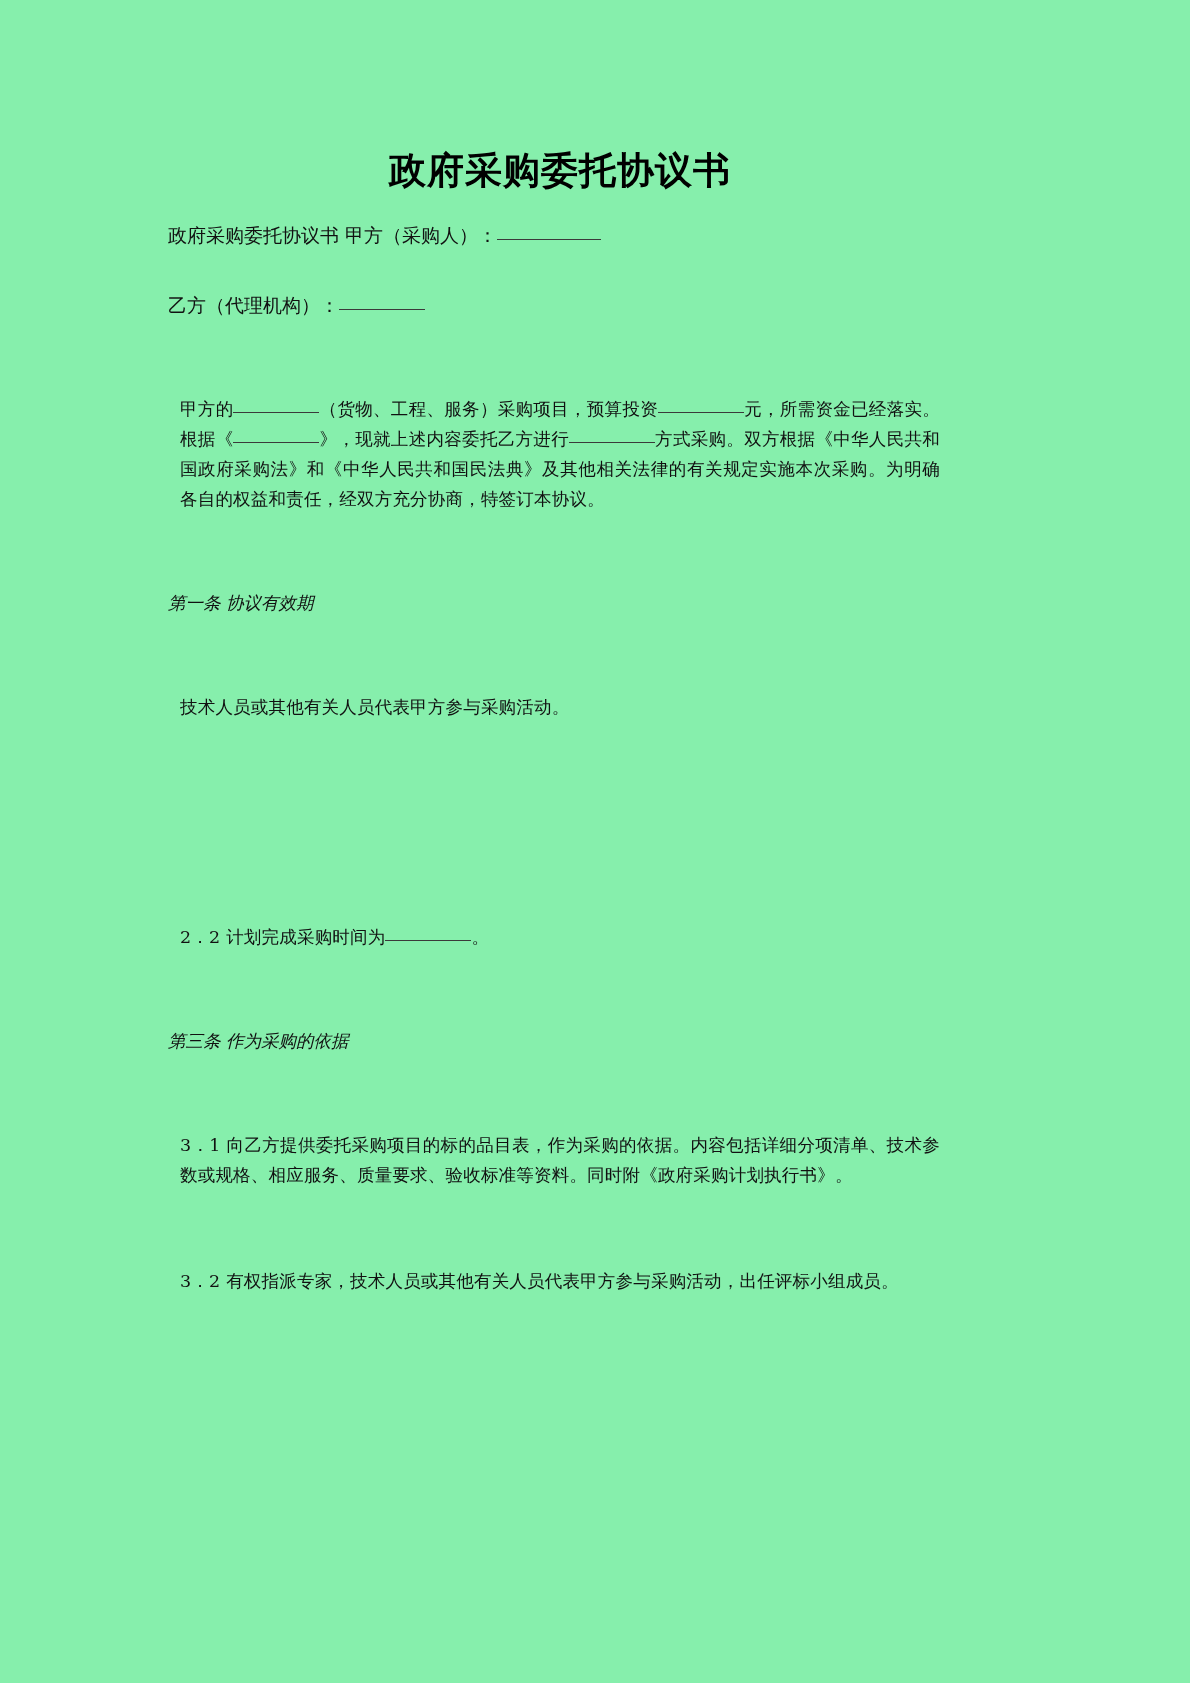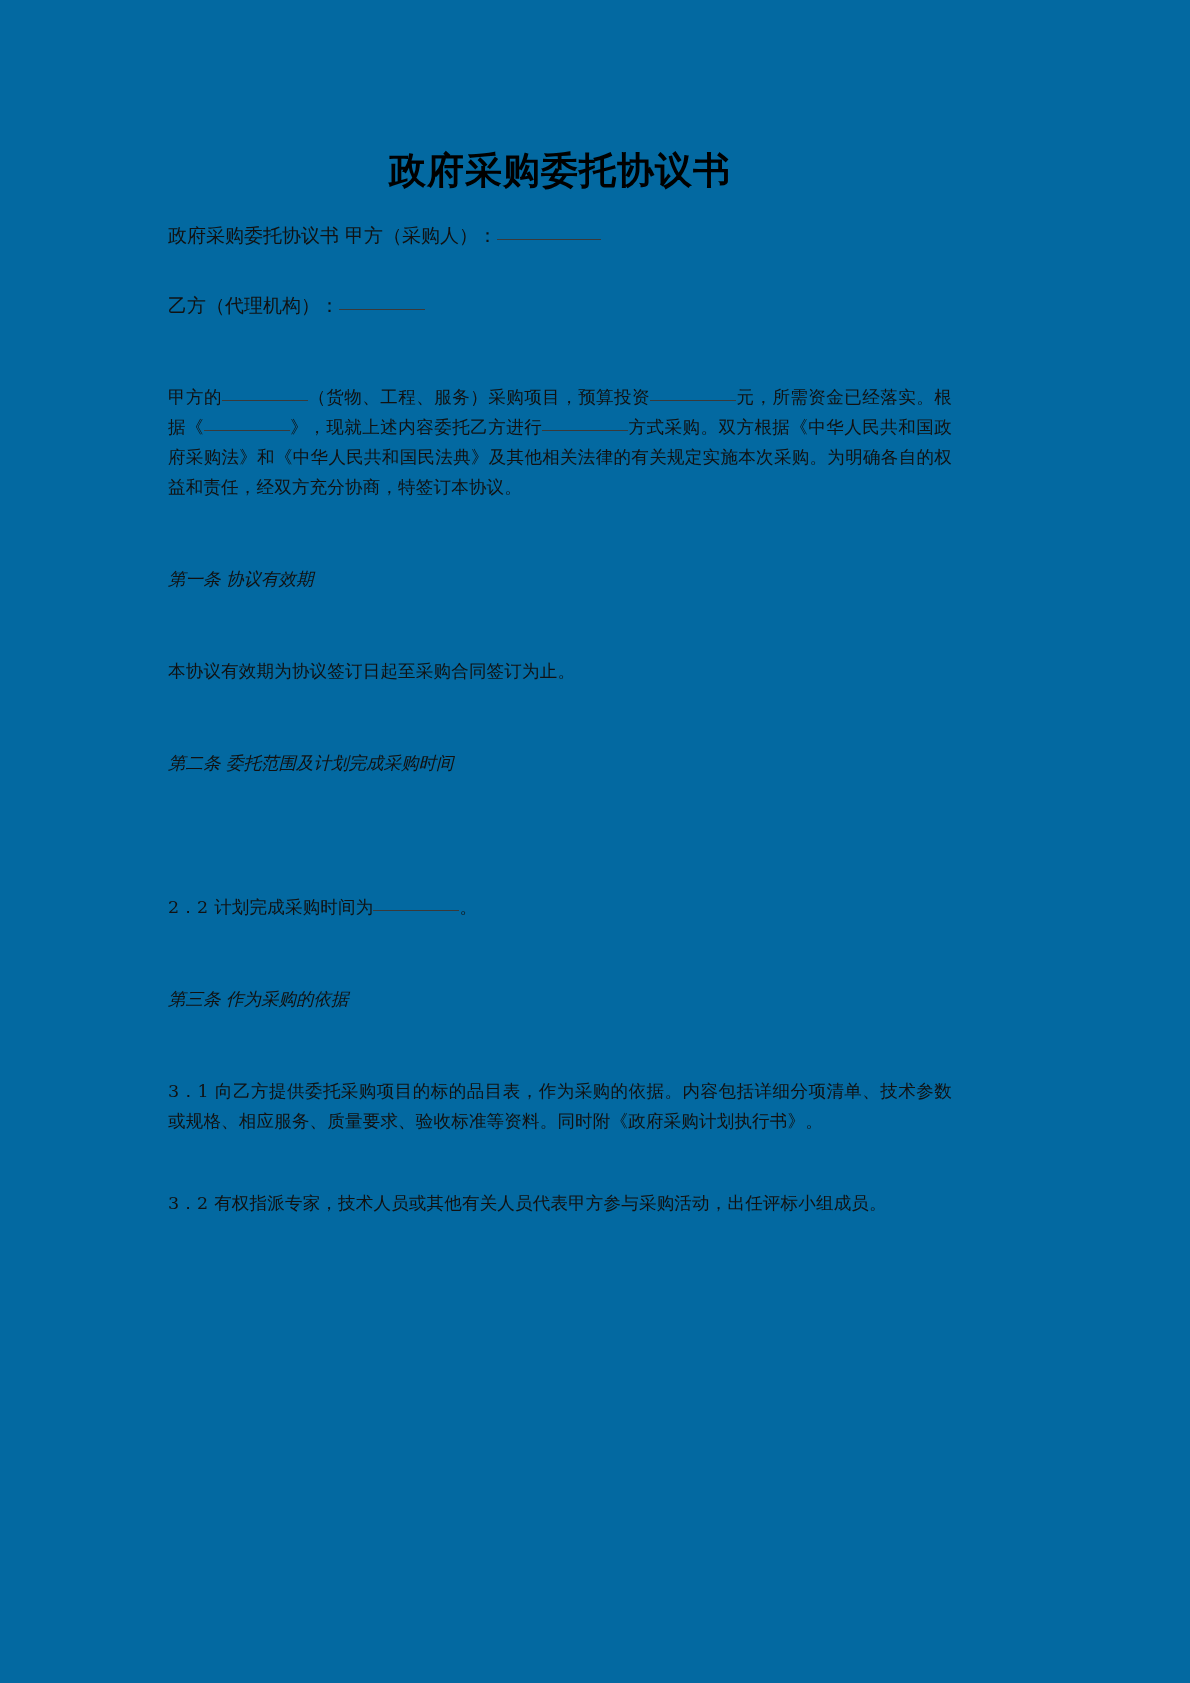--- a/index.html
+++ b/index.html
@@ -15,21 +15,21 @@
     color: #000000;
     -webkit-font-smoothing: antialiased;
     overflow: hidden;
   }
   .page {
     position: relative;
     width: 1190px;
     height: 1683px;
     box-sizing: border-box;
     padding: 0;
-    background: #0369a1;
+    background: #86efac;
   }
   .content {
     position: absolute;
     left: 168px;
     top: 0;
     width: 784px;
   }
   .doc-title {
     font-family: "DejaVu Sans", "Liberation Sans", sans-serif;
     font-weight: 700;
@@ -40,21 +40,21 @@
     margin: 0;
     padding-top: 148px;
     padding-bottom: 0;
     color: #000;
   }
   .para {
     font-size: 17.5px;
     line-height: 30px;
     text-align: justify;
     text-justify: inter-ideograph;
-    margin: 0;
+    margin: 12px;
     color: #111;
     letter-spacing: 0.2px;
     word-break: break-all;
   }
   .gap-s  { height: 26px; }
   .gap-m  { height: 40px; }
   .gap-l  { height: 52px; }
   .gap-xl { height: 62px; }
 
   .lead-line {
@@ -103,25 +103,24 @@
     <div class="gap-xl"></div>
 
     <p class="para"><span>甲方的</span><span class="blank b-md"></span><span>（货物、工程、服务）采购项目，预算投资</span><span class="blank b-md"></span><span>元，所需资金已经落实。根据《</span><span class="blank b-md"></span><span>》，现就上述内容委托乙方进行</span><span class="blank b-md"></span><span>方式采购。双方根据《中华人民共和国政府采购法》和《中华人民共和国民法典》及其他相关法律的有关规定实施本次采购。为明确各自的权益和责任，经双方充分协商，特签订本协议。</span></p>
 
     <div class="gap-xl"></div>
 
     <p class="heading">第一条  协议有效期</p>
 
     <div class="gap-xl"></div>
 
-    <p class="para">本协议有效期为协议签订日起至采购合同签订为止。</p>
+    <p class="para">技术人员或其他有关人员代表甲方参与采购活动。</p>
 
     <div class="gap-xl"></div>
 
-    <p class="heading">第二条  委托范围及计划完成采购时间</p>
 
     <div class="gap-xl"></div>
 
 
     <div class="gap-l"></div>
 
     <p class="para"><span>2．2 计划完成采购时间为</span><span class="blank b-md"></span><span>。</span></p>
 
     <div class="gap-xl"></div>
 

